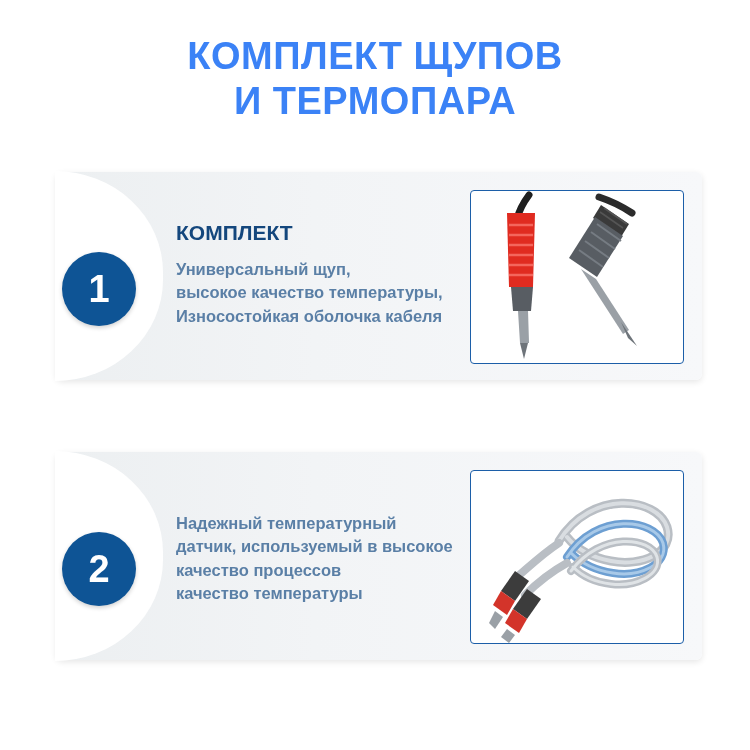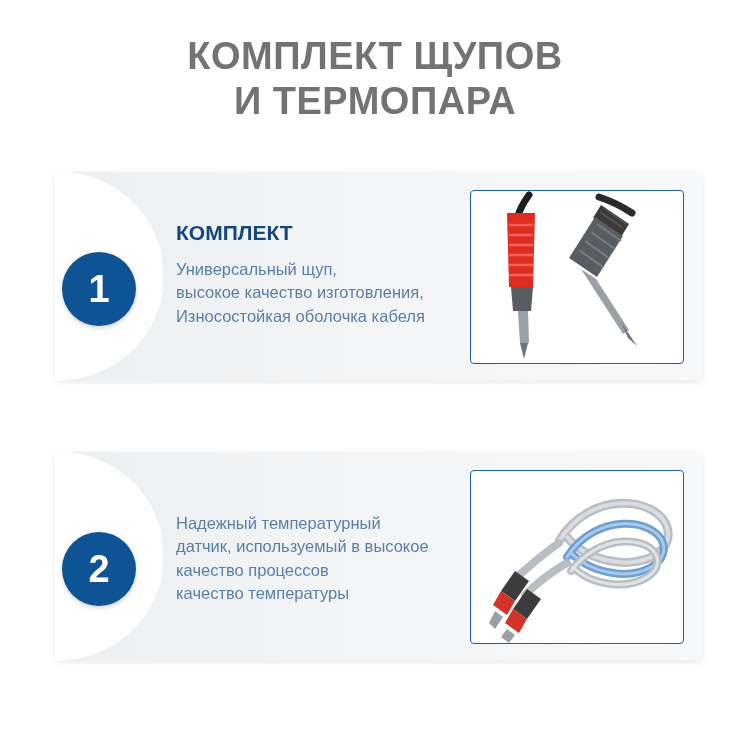--- a/index.html
+++ b/index.html
@@ -16,21 +16,21 @@
   }
 
   
   .title-block {
     text-align: center;
     padding-top: 34px;
   }
   .title-line {
     font-size: 38px;
     font-weight: bold;
-    color: #737373;
+    color: #3b82f6;
     letter-spacing: 0.5px;
     line-height: 1.18;
     text-transform: uppercase;
   }
 
   
   .card {
     position: absolute;
     left: 56px;
     width: 646px;
@@ -81,21 +81,21 @@
   .card-heading {
     font-size: 21px;
     font-weight: bold;
     color: #14477d;
     text-transform: uppercase;
     line-height: 1.24;
     margin-bottom: 12px;
   }
   .card-body {
     font-size: 16.5px;
-    font-weight: normal;
+    font-weight: bold;
     color: #5a7fa6;
     line-height: 1.42;
   }
   .card-1-text { top: 48px; }
   .card-2-text { top: 60px; }
 
   
   .img-frame {
     position: absolute;
     right: 18px;
@@ -123,21 +123,21 @@
 
 <div class="card card-1">
   <div class="cutout"></div>
 
   <div class="card-text card-1-text">
     <div class="card-heading">
       <div>КОМПЛЕКТ</div>
     </div>
     <div class="card-body">
       <div>Универсальный щуп,</div>
-      <div>высокое качество изготовления,</div>
+      <div>высокое качество температуры,</div>
       <div>Износостойкая оболочка кабеля</div>
     </div>
   </div>
 
   <div class="img-frame">
     <svg class="probe-svg" width="212" height="172" viewBox="0 0 212 172">
 
       <path d="M128 6 C140 10 152 16 161 22" stroke="#2b2b2b" stroke-width="7" fill="none" stroke-linecap="round"></path>
 
       <path d="M130 14 L158 33 L150 46 L122 27 Z" fill="#3a3a3a"></path>

